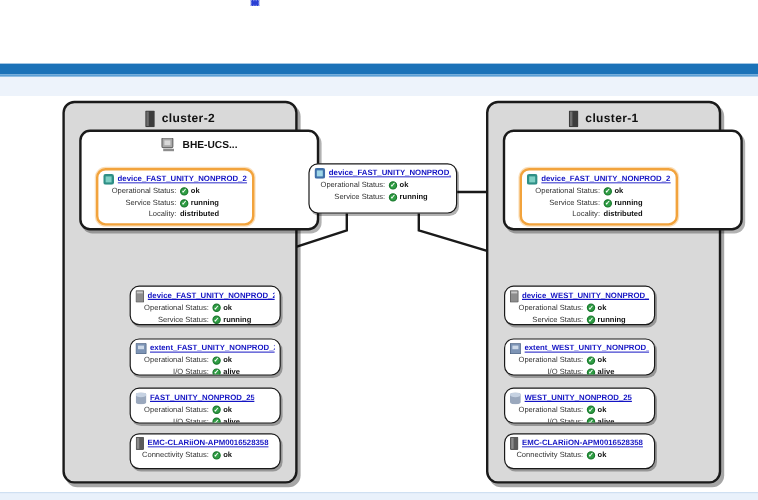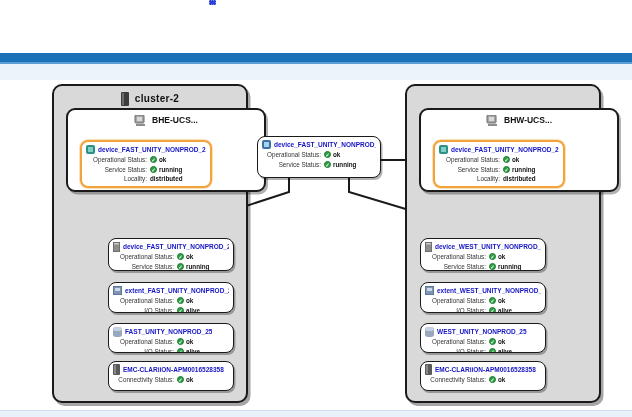--- a/index.html
+++ b/index.html
@@ -148,31 +148,30 @@
         <span class="nval">ok</span>
       </div>
     <div class="nrow">
         <span class="nlabel">Service Status:</span>
         <span class="ncheck">✓</span>
         <span class="nval">running</span>
       </div>
   </div>
 
   <div class="cluster right">
+    <div class="cluster-title">
+      <span class="cicon">
+        <svg class="icon-svg" width="8" height="14">
+            <rect x="0" y="0" width="8" height="14" rx="1" fill="#3c3c3c"></rect>
+            <rect x="1" y="1" width="2" height="12" fill="#6e6e6e"></rect>
+          </svg>
+      </span><span>cluster-1</span>
+    </div>
 
     <div class="hostbox">
-      <div class="host-title">
-        <span class="hicon">
-          <svg class="icon-svg" width="13" height="12">
-              <rect x="1" y="0" width="9" height="8" rx="1" fill="#a8a8a8" stroke="#6b6b6b"></rect>
-              <rect x="3" y="2" width="5" height="4" fill="#d8d8d8"></rect>
-              <rect x="2" y="9" width="9" height="2" fill="#8d8d8d"></rect>
-            </svg>
-        </span><span>BHW-UCS...</span>
-      </div>
 
       <div class="node hl hostdev">
         <div class="ntitle">
           <span class="nicon">
             <svg class="icon-svg" width="9" height="9">
                 <rect x="0" y="0" width="9" height="9" rx="2" fill="#2e8f86"></rect>
                 <rect x="2" y="2" width="5" height="5" fill="#7fd0c4"></rect>
               </svg>
           </span>
           <span class="nlink">device_FAST_UNITY_NONPROD_25</span>

